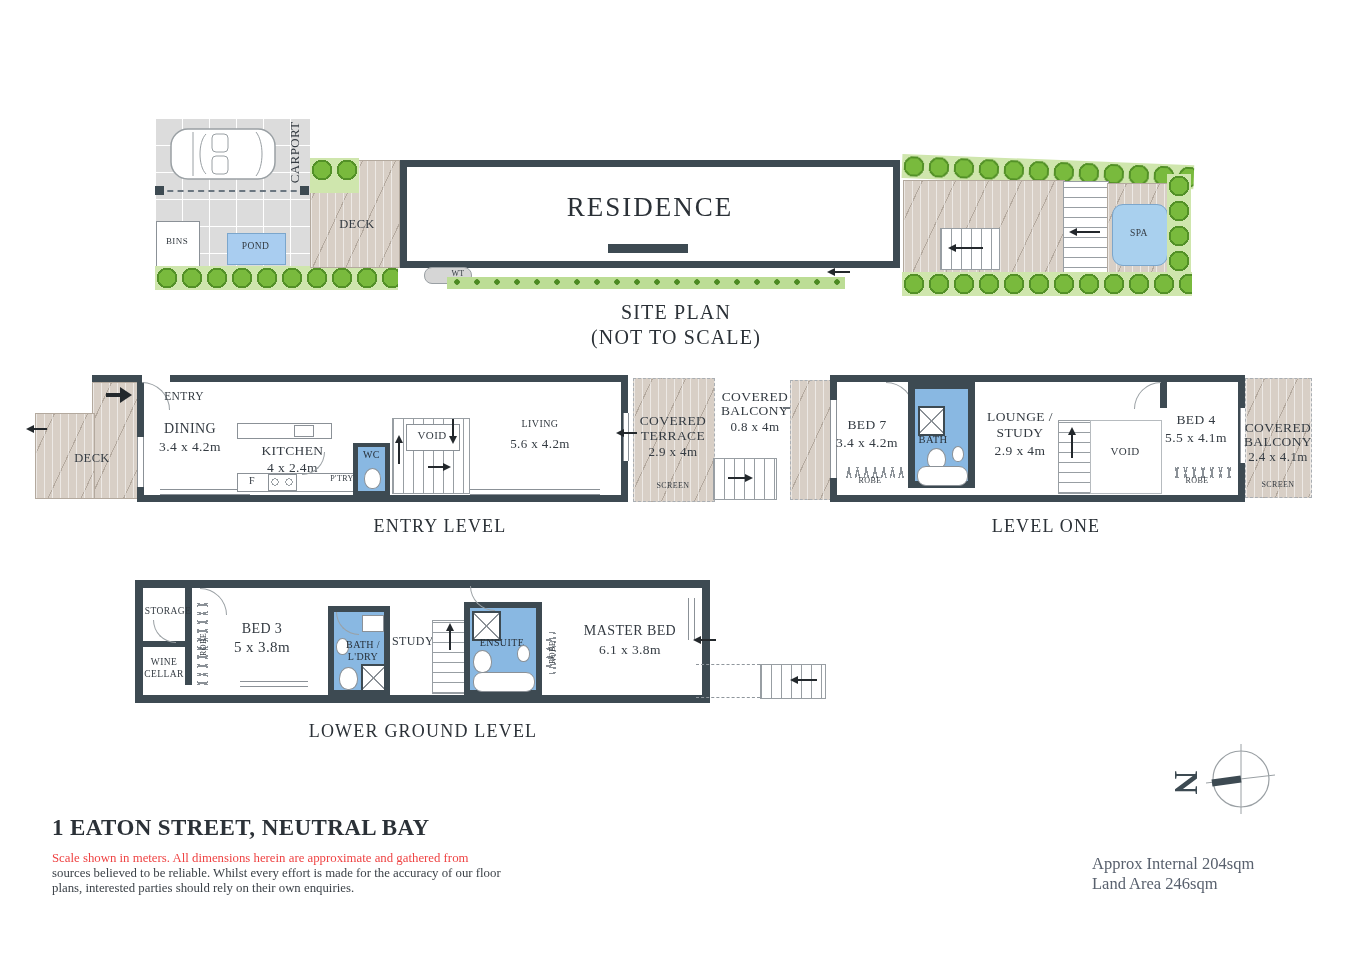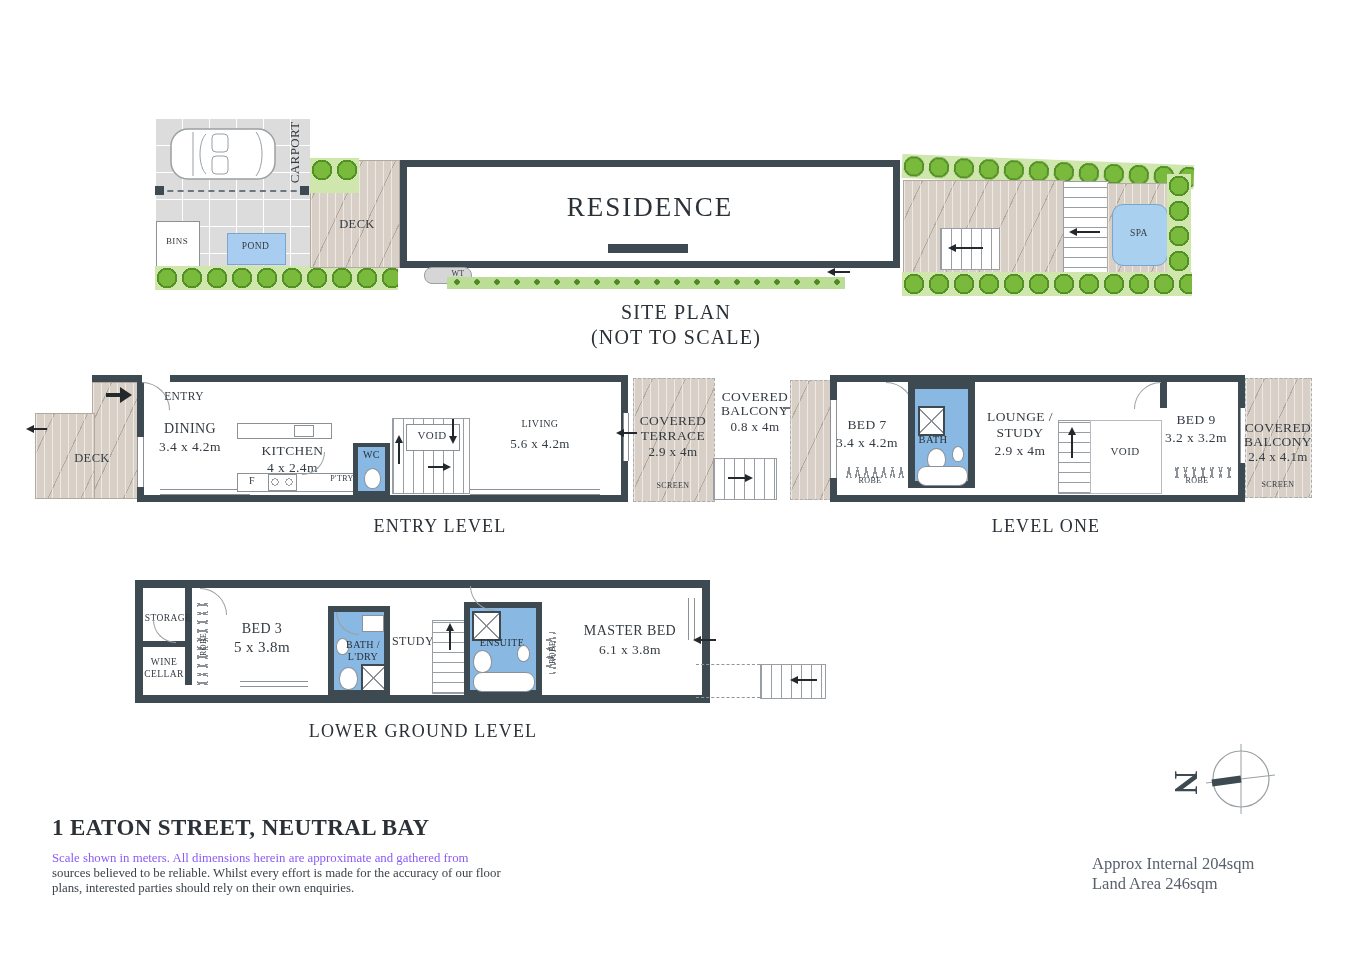--- a/index.html
+++ b/index.html
@@ -207,41 +207,41 @@
     <div class="lbl" style="left:970px;top:425px;width:100px;font-size:13.5px;">STUDY</div>
     <div class="lbl" style="left:970px;top:443px;width:100px;font-size:13.5px;">2.9 x 4m</div>
 
     <div class="stairs-h" style="left:1058px;top:420px;width:32px;height:72px;"></div>
     <div class="arrv u" style="left:1071px;top:434px;height:24px;"></div>
     <div class="abs" style="left:1090px;top:420px;width:70px;height:72px;border:1px solid #b6bbbf;background:#fff;"></div>
     <div class="lbl" style="left:1095px;top:445px;width:60px;font-size:11px;">VOID</div>
 
     <div class="wall" style="left:1160px;top:382px;width:7px;height:26px;"></div>
     <div class="door d-tl" style="left:1134px;top:382px;width:26px;height:26px;"></div>
-    <div class="lbl" style="left:1146px;top:412px;width:100px;font-size:13.5px;">BED 9</div>
-    <div class="lbl" style="left:1146px;top:430px;width:100px;font-size:13.5px;">3.2 x 3.2m</div>
+    <div class="lbl" style="left:1146px;top:412px;width:100px;font-size:13.5px;">BED 4</div>
+    <div class="lbl" style="left:1146px;top:430px;width:100px;font-size:13.5px;">5.5 x 4.1m</div>
     <div class="zz" style="left:1170px;top:467px;width:66px;height:11px;"></div>
     <div class="lbl" style="left:1172px;top:477px;width:50px;font-size:8px;">ROBE</div>
     <div class="win-v" style="left:1240px;top:408px;width:5px;height:55px;"></div>
 
     <div class="deckhatch dashedge" style="left:1245px;top:378px;width:65px;height:118px;"></div>
     <div class="lbl" style="left:1243px;top:420px;width:70px;font-size:13.5px;">COVERED</div>
     <div class="lbl" style="left:1243px;top:434px;width:70px;font-size:13.5px;">BALCONY</div>
     <div class="lbl" style="left:1243px;top:450px;width:70px;font-size:13px;">2.4 x 4.1m</div>
     <div class="lbl" style="left:1243px;top:481px;width:70px;font-size:8px;">SCREEN</div>
 
     <div class="lbl caption" style="left:946px;top:516px;width:200px;">LEVEL ONE</div>
   </div>
 
   <div>
     <div class="roombox8" style="left:135px;top:580px;width:559px;height:107px;"></div>
 
     <div class="wall" style="left:185px;top:585px;width:7px;height:100px;"></div>
     <div class="wall" style="left:143px;top:641px;width:44px;height:6px;"></div>
-    <div class="lbl" style="left:142px;top:606px;width:52px;font-size:9.5px;margin-top:7px;">STORAGE</div>
+    <div class="lbl" style="left:142px;top:606px;width:52px;font-size:9.5px;">STORAGE</div>
     <div class="door d-bl" style="left:153px;top:620px;width:22px;height:22px;"></div>
     <div class="lbl" style="left:138px;top:657px;width:52px;font-size:9.5px;">WINE</div>
     <div class="lbl" style="left:138px;top:669px;width:52px;font-size:9.5px;">CELLAR</div>
 
     <div class="zzv" style="left:197px;top:598px;width:11px;height:92px;"></div>
     <div class="lbl" style="left:184px;top:640px;width:40px;font-size:8px;transform:rotate(-90deg);">ROBE</div>
 
     <div class="door d-tr" style="left:200px;top:588px;width:26px;height:26px;"></div>
     <div class="lbl" style="left:212px;top:621px;width:100px;font-size:14px;">BED 3</div>
     <div class="lbl" style="left:212px;top:639px;width:100px;font-size:15px;">5 x 3.8m</div>
@@ -289,20 +289,20 @@
 
   <div>
     <div class="lbl" style="left:1168px;top:764px;width:36px;font-size:33px;font-weight:bold;color:#3d4a52;transform:rotate(90deg);letter-spacing:0;">N</div>
     <svg class="abs" style="left:1204px;top:742px;" width="72" height="74" viewBox="0 0 72 74">
       <circle cx="37" cy="37" r="28" fill="none" stroke="#9aa0a4" stroke-width="1.2"></circle>
       <line x1="37" y1="2" x2="37" y2="72" stroke="#9aa0a4" stroke-width="1"></line>
       <line x1="2" y1="41" x2="71" y2="33" stroke="#9aa0a4" stroke-width="1"></line>
       <line x1="37" y1="37" x2="8" y2="41" stroke="#3d4a52" stroke-width="7"></line>
     </svg>
     <div class="abs" style="left:52px;top:815px;font-size:23px;font-weight:600;letter-spacing:.4px;color:#2b3137;">1 EATON STREET, NEUTRAL BAY</div>
-    <div class="abs" style="left:52px;top:851px;font-size:12.8px;color:#8b5cf6;">Scale shown in meters. All dimensions herein are approximate and gathered from</div>
+    <div class="abs" style="left:52px;top:851px;font-size:12.8px;color:#ef4444;">Scale shown in meters. All dimensions herein are approximate and gathered from</div>
     <div class="abs" style="left:52px;top:866px;font-size:12.8px;color:#3c4248;">sources believed to be  reliable. Whilst every effort is made for the accuracy of our floor</div>
     <div class="abs" style="left:52px;top:881px;font-size:12.8px;color:#3c4248;">plans, interested parties should rely on their own enquiries.</div>
     <div class="abs" style="left:1092px;top:854px;font-size:16.5px;color:#59616e;">Approx Internal 204sqm</div>
     <div class="abs" style="left:1092px;top:874px;font-size:16.5px;color:#59616e;">Land Area 246sqm</div>
   </div>
 
 </div>
 
 </body></html>

